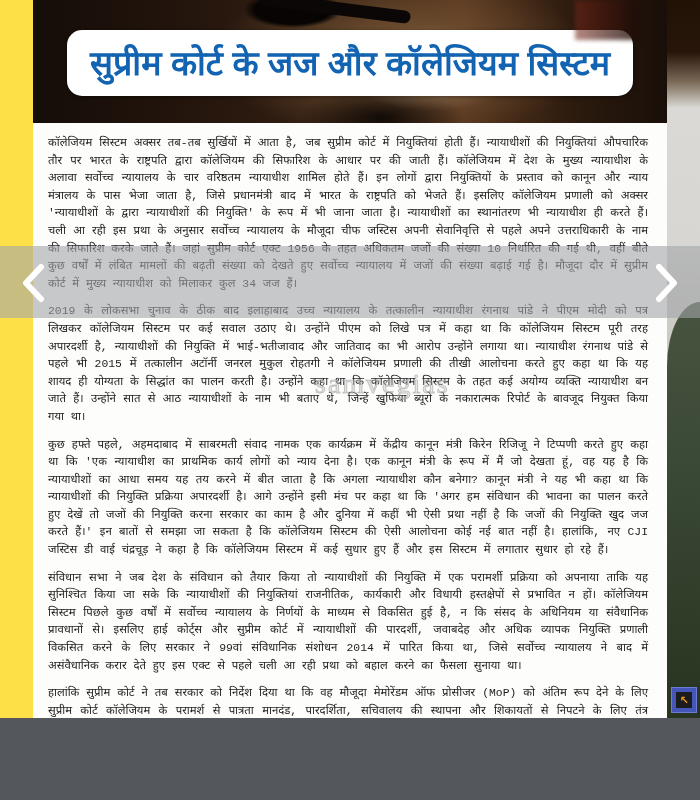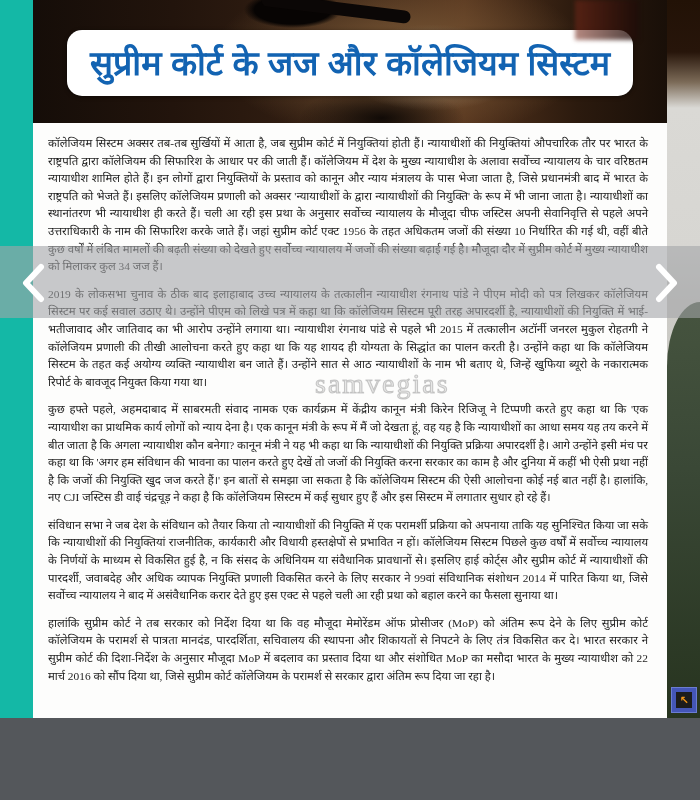--- a/index.html
+++ b/index.html
@@ -1,18 +1,18 @@
 <!DOCTYPE html>
 <html><head>
 <meta charset="utf-8">
 <style>
   html,body{margin:0;padding:0;}
   body{width:700px;height:800px;overflow:hidden;background:#54575b;
        font-family:"Liberation Sans","DejaVu Sans",sans-serif;position:relative;}
-  .canvas{position:absolute;inset:0;width:700px;height:800px;background:#14b8a6;}
+  .canvas{position:absolute;inset:0;width:700px;height:800px;background:#fde047;}
 
   
   .bg-right{position:absolute;left:667px;top:0;width:33px;height:718px;
     background:linear-gradient(180deg,#221206 0px,#27150a 52px,#7b6a57 82px,
       #dad9d5 108px,#d7d6d2 250px,#cccbc6 300px,#c6c5c0 718px);}
   .bg-right .leaf{position:absolute;left:0;top:302px;width:33px;height:416px;
     background:linear-gradient(180deg,#46543f 0%,#3a4836 40%,#27341f 100%);
     border-top-left-radius:46px 90px;}
 
   
@@ -37,21 +37,21 @@
       display:flex;align-items:center;justify-content:center;
       box-shadow:0 1px 4px rgba(0,0,0,.45);}
   .banner h1{margin:0;color:#1263b2;font-size:34px;line-height:1;font-weight:bold;
       letter-spacing:0px;white-space:nowrap;
       font-family:"Liberation Sans","DejaVu Sans",sans-serif;}
 
   
   .body{position:relative;padding:12px 15px 0 15px;}
   .para{margin:0 4px 10px 0;text-align:justify;color:#1e1e1e;
       font-size:11.4px;line-height:17.6px;
-      font-family:Liberation Serif, serif;}
+      font-family:Liberation Mono, monospace;}
 
   .watermark{position:absolute;left:282px;top:368px;
       font-size:28px;letter-spacing:2px;color:rgba(195,195,195,.38);
       -webkit-text-stroke:1px rgba(160,160,160,.55);
       font-family:Liberation Serif, serif;pointer-events:none;}
 
   
   .band{position:absolute;left:0;top:246px;width:700px;height:72px;
       background:rgba(164,165,168,.60);}
   .nav-btn{position:absolute;top:260px;width:34px;height:46px;background:transparent;

